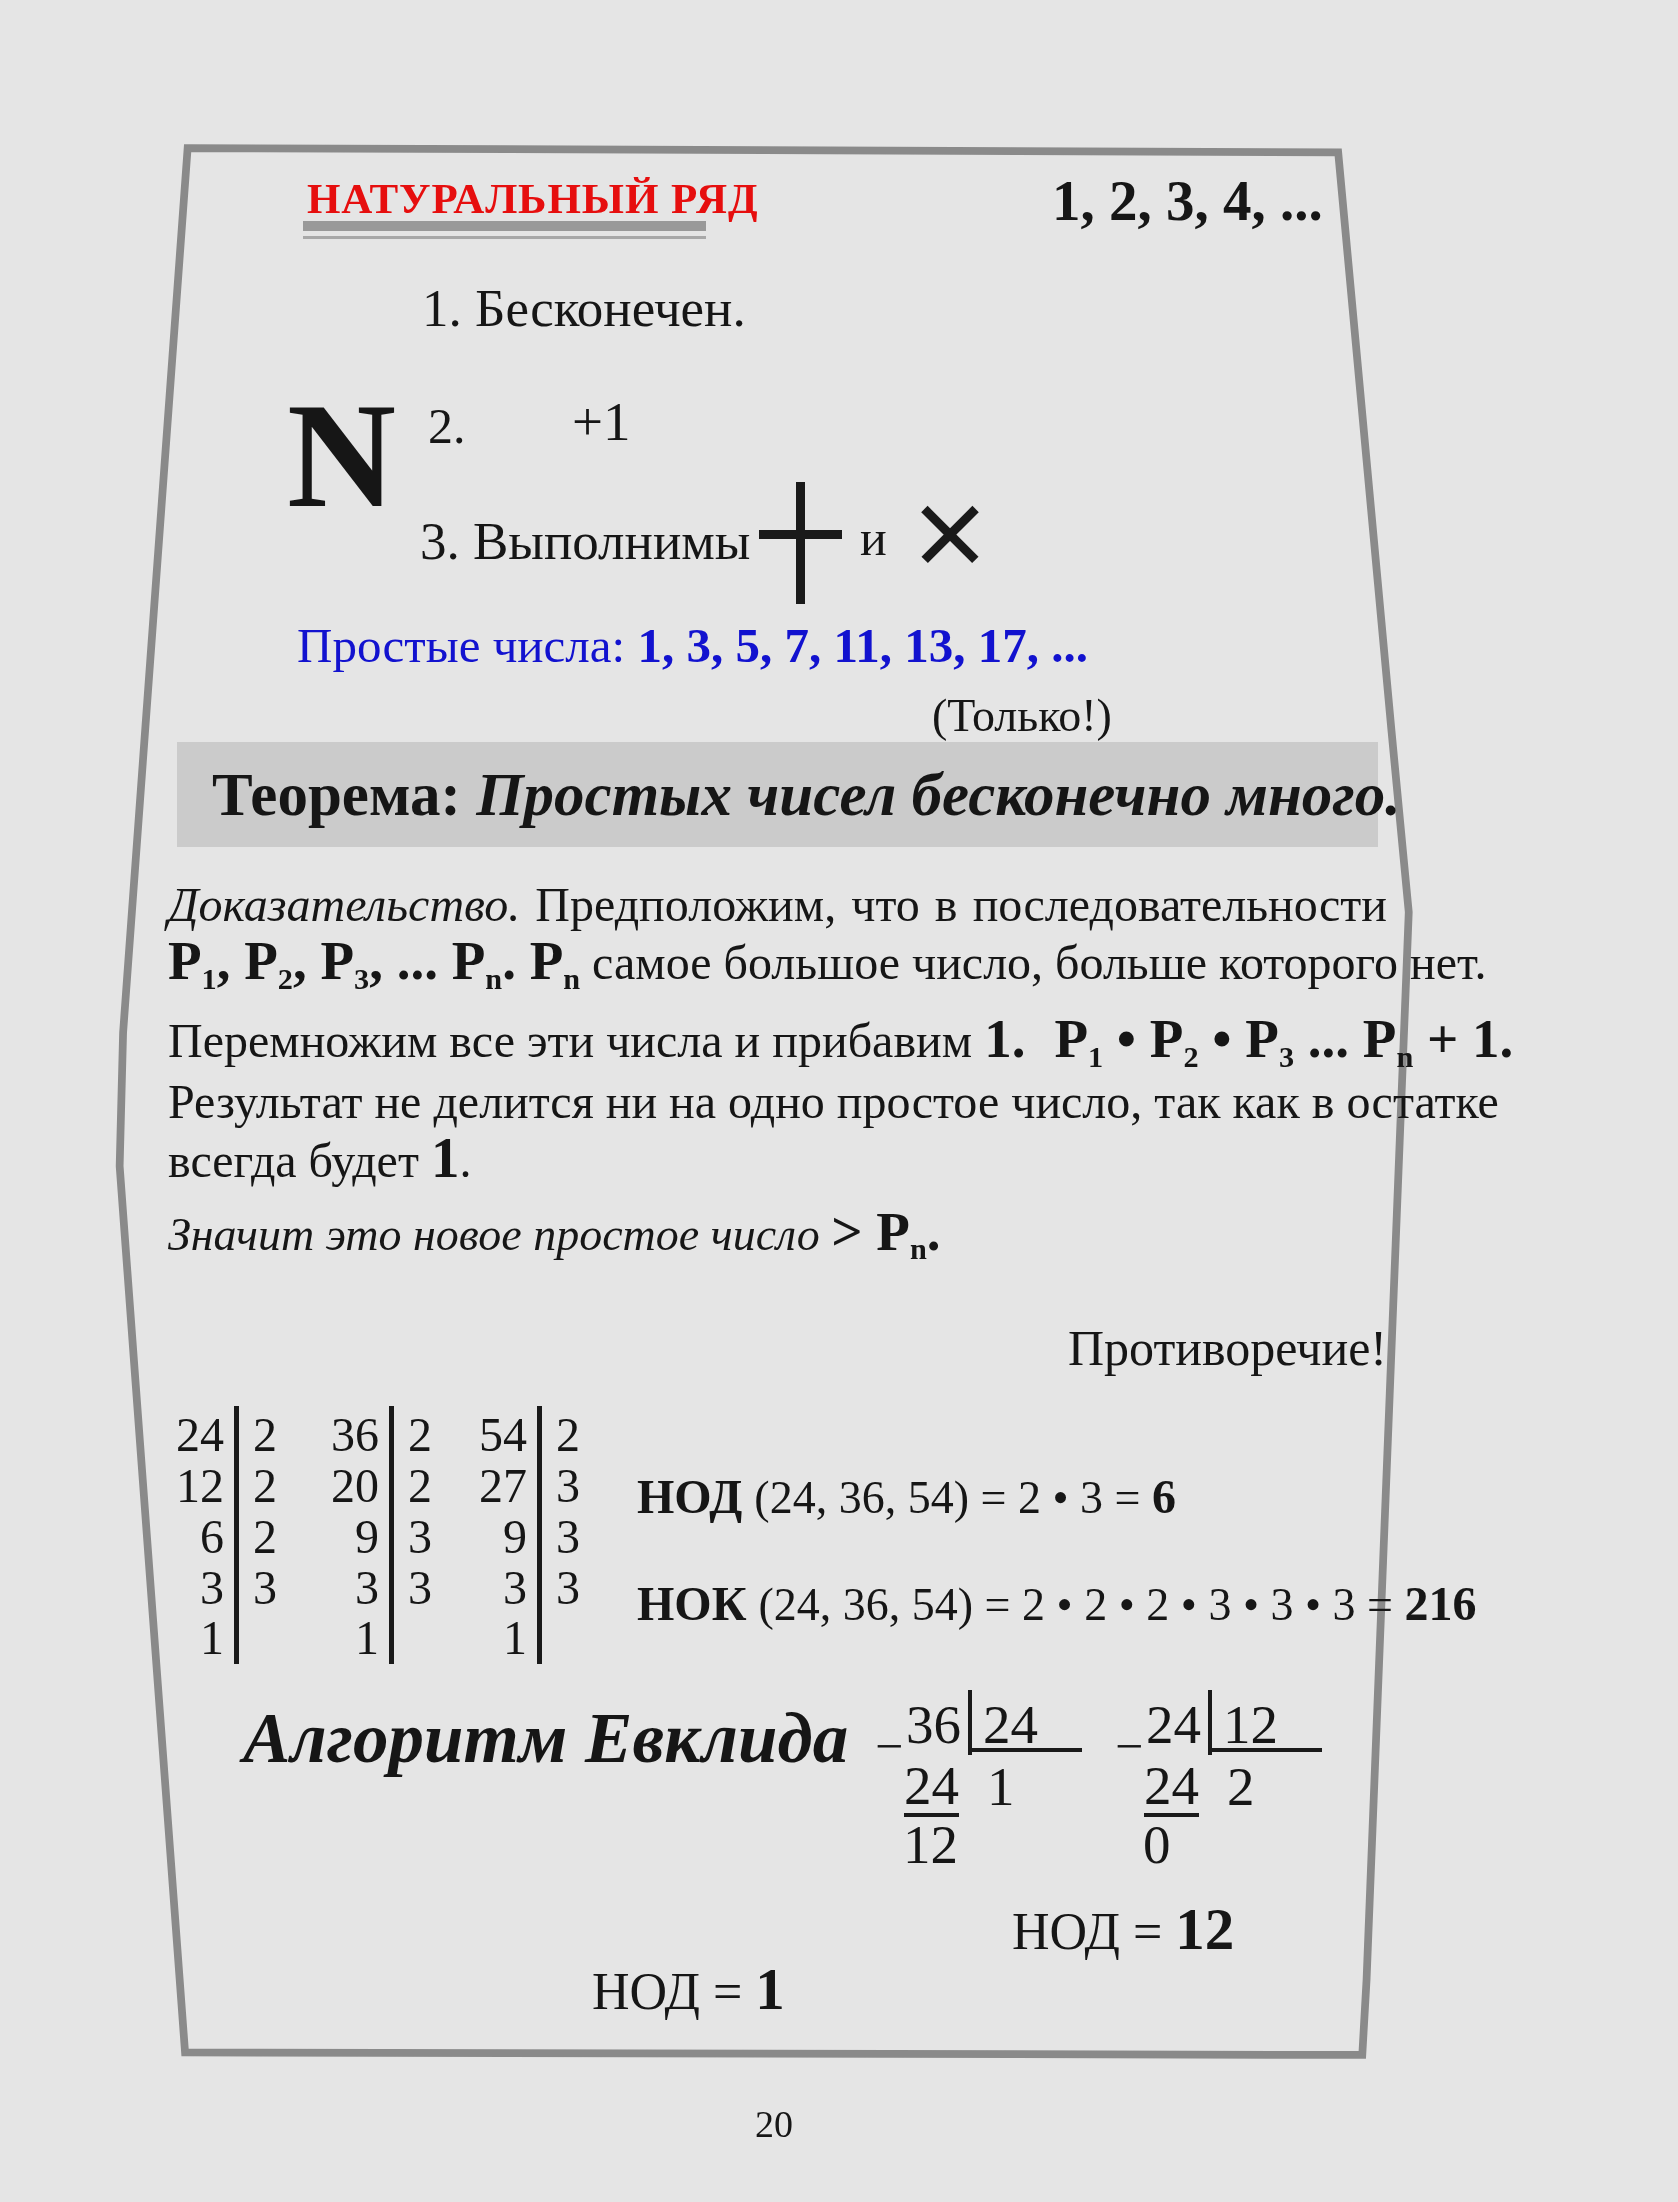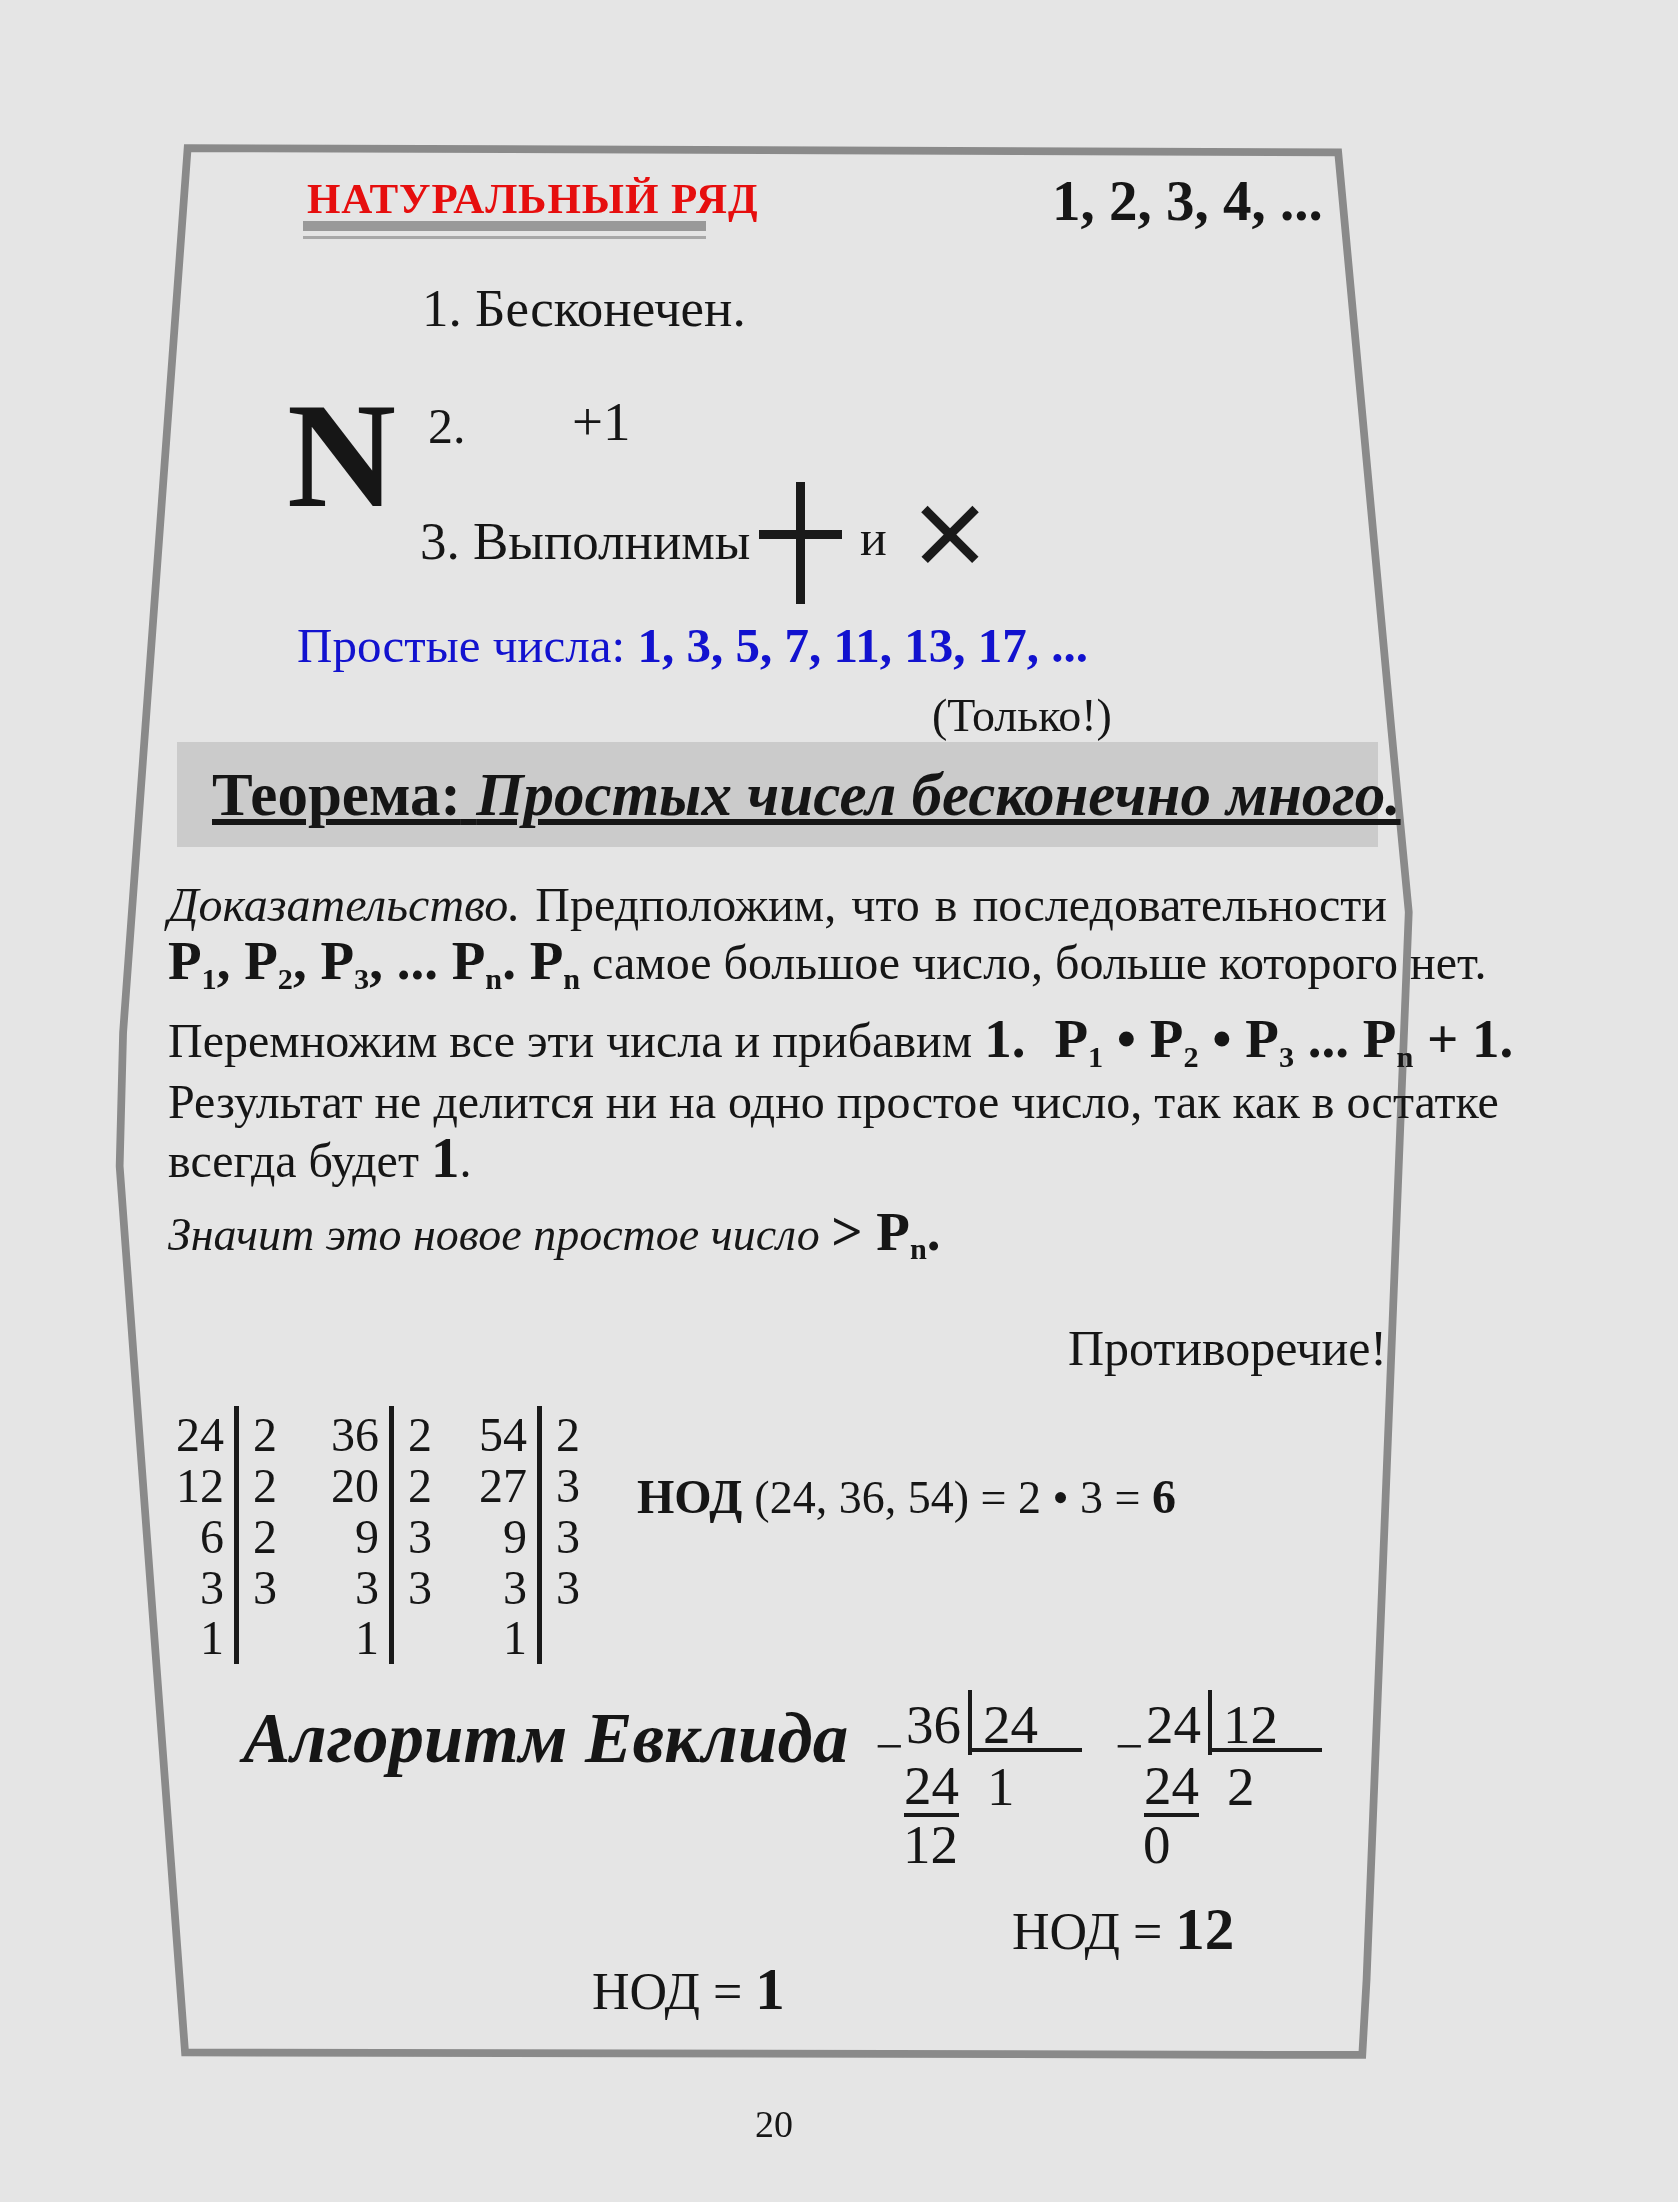--- a/index.html
+++ b/index.html
@@ -47,21 +47,21 @@
   <div class="blackbar" style="left:759px;top:530px;width:83px;height:8.6px;"></div>
   <div class="abs" style="left:860px;top:513px;font-size:50px;line-height:50px;">и</div>
 
   <div class="blackbar" style="left:914px;top:530px;width:72px;height:8.6px;transform:rotate(45deg);"></div>
   <div class="blackbar" style="left:914px;top:530px;width:72px;height:8.6px;transform:rotate(-45deg);"></div>
 
   <div class="abs blue" style="left:297px;top:621px;font-size:49px;line-height:49px;"><span>Простые числа:</span>&nbsp;<span class="b">1, 3, 5, 7, 11, 13, 17, ...</span></div>
   <div class="abs" style="left:932px;top:693px;font-size:46px;line-height:46px;">(Только!)</div>
 
   <div class="abs" style="left:177px;top:742px;width:1201px;height:105px;background:#cbcbcb;">
-    <div style="position:absolute;left:35px;top:0;height:93px;line-height:105px;font-size:61px;white-space:nowrap;text-decoration:underline;"><span class="b">Теорема:</span>&nbsp;<span class="b i">Простых чисел бесконечно много.</span></div>
+    <div style="position:absolute;left:35px;top:0;height:93px;line-height:105px;font-size:61px;white-space:nowrap;"><span class="b">Теорема:</span>&nbsp;<span class="b i">Простых чисел бесконечно много.</span></div>
   </div>
 
   <div class="abs flexline" style="left:168px;top:879px;width:1219px;font-size:48px;line-height:52px;">
     <span class="i">Доказательство.</span>
     <span>Предположим,</span>
     <span>что</span>
     <span>в</span>
     <span>последовательности</span>
   </div>
 
@@ -105,20 +105,21 @@
       <div class="fcell" style="left: 556px; top: 1460px;">3</div>
       <div class="tcell" style="left: 432px; top: 1511px;">9</div>
       <div class="fcell" style="left: 556px; top: 1511px;">3</div>
       <div class="tcell" style="left: 432px; top: 1562px;">3</div>
       <div class="fcell" style="left: 556px; top: 1562px;">3</div>
       <div class="tcell" style="left: 432px; top: 1612px;">1</div>
     </div>
 
   <div class="abs" style="left:637px;top:1473px;font-size:46px;line-height:48px;"><span class="b" style="font-size:48px;font-family:Liberation Serif, serif;">НОД </span><span>(24, 36, 54) = 2 • 3 = </span><span class="b" style="font-size:48px;">6</span></div>
 
+  <div class="abs" style="left:637px;top:1580px;font-size:46px;line-height:48px;"><span class="b" style="font-size:48px;">НОК </span><span>(24, 36, 54) = 2 • 2 • 2 • 3 • 3 • 3 = </span><span class="b" style="font-size:48px;">216</span></div>
 
   <div class="abs b i" style="left:243px;top:1702px;font-size:71px;line-height:72px;">Алгоритм Евклида</div>
 
   <div id="division-examples">
       <div class="divnum" style="left: 875px; top: 1719px; font-size: 50px;">−</div>
       <div class="divnum" style="left: 906px; top: 1697px;">36</div>
       <div class="blackbar" style="left: 968px; top: 1690px; width: 4.3px; height: 65px;"></div>
       <div class="divnum" style="left: 983px; top: 1697px;">24</div>
       <div class="blackbar" style="left: 968px; top: 1748px; width: 114px; height: 4.3px;"></div>
       <div class="divnum" style="left: 987px; top: 1759px;">1</div>

